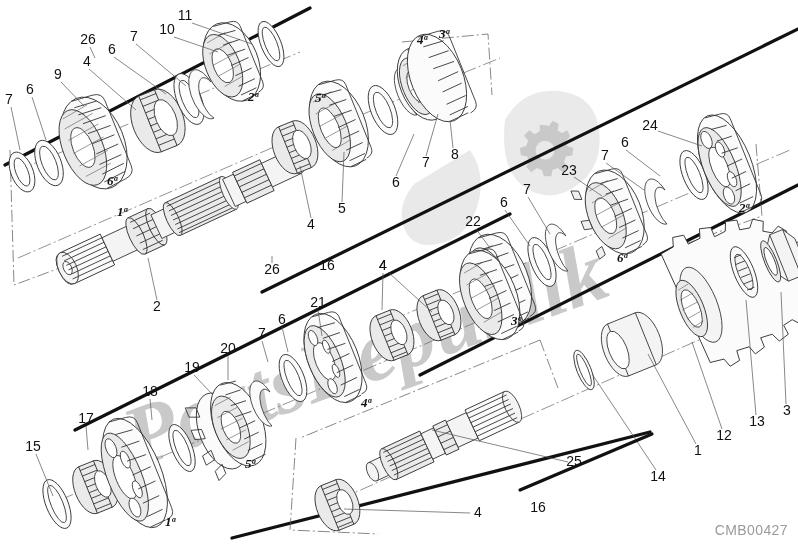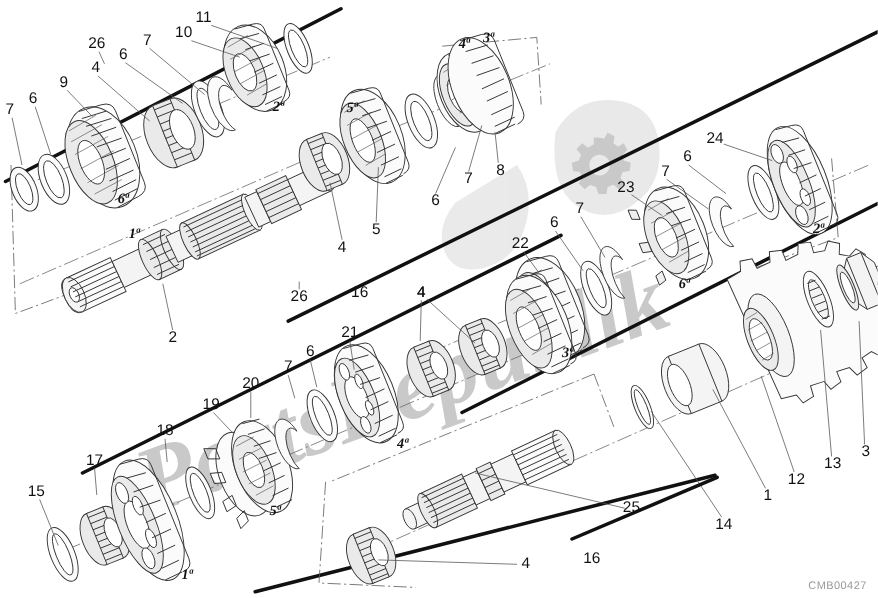--- a/index.html
+++ b/index.html
@@ -21,21 +21,21 @@
     font-family: "Liberation Serif", serif;
     font-weight: bold;
     font-style: italic;
     fill: #c9c9c9;
   }
   .code {
     position: absolute;
     right: 10px;
     bottom: 6px;
     font-family: "Liberation Sans", sans-serif;
-    font-size: 10px;
+    font-size: 14px;
     color: #9a9a9a;
     letter-spacing: 0.4px;
     white-space: nowrap;
   }
   .thin{ stroke: #333; stroke-width: .8; fill: none; }
   .lead{ stroke: #555; stroke-width: .7; fill: none; }
   .axis{ stroke: #666; stroke-width: .7; fill: none; stroke-dasharray: 14 3 2 3; }
   .dashbox { stroke: #555; stroke-width: .7; fill: none; stroke-dasharray: 12 3 2 3; }
   .thick { stroke: #111; stroke-width: 3.2; fill: none; stroke-linecap: round; }
   .body  { fill: #fbfbfb; stroke: #333; stroke-width: .85; }

